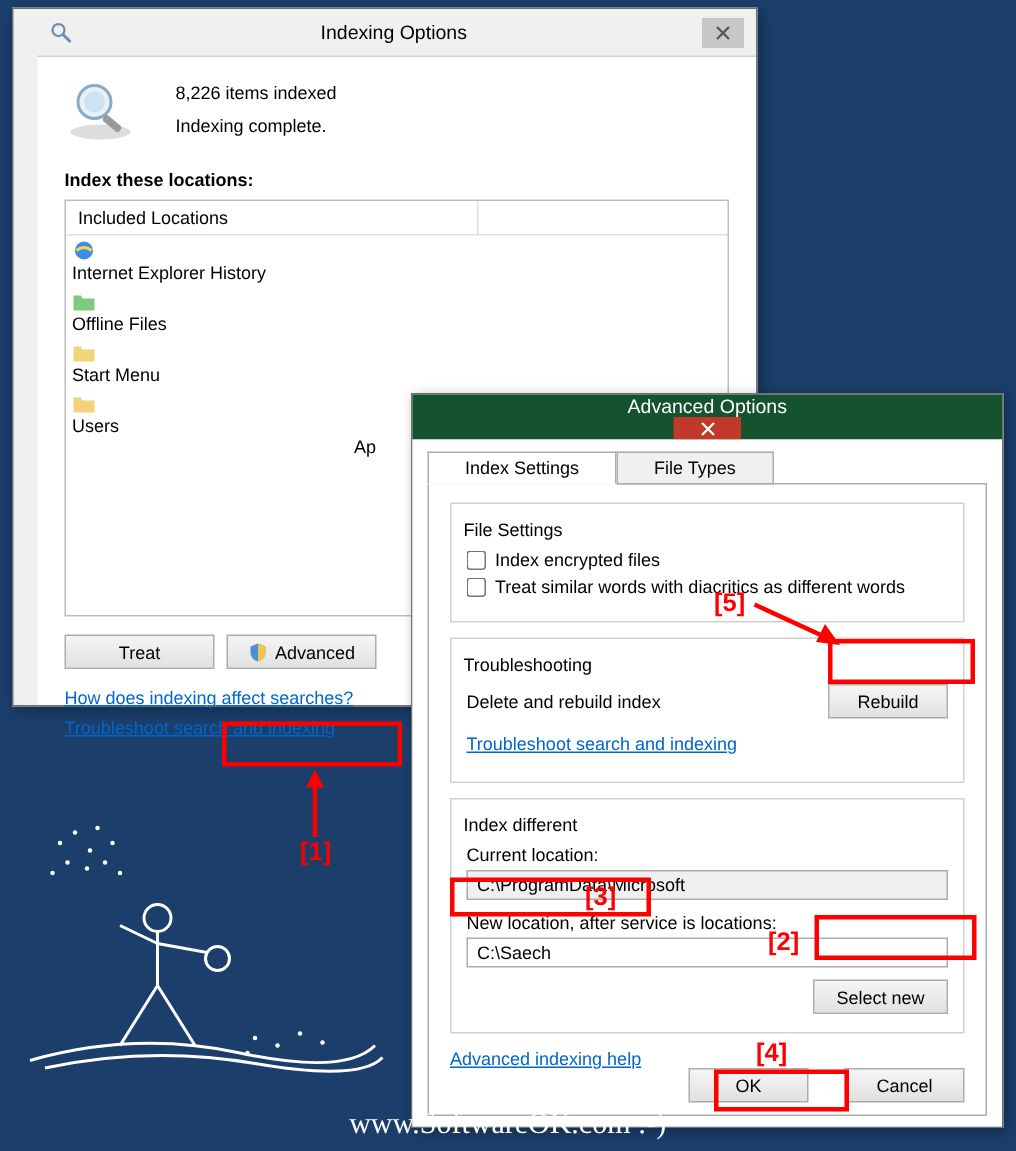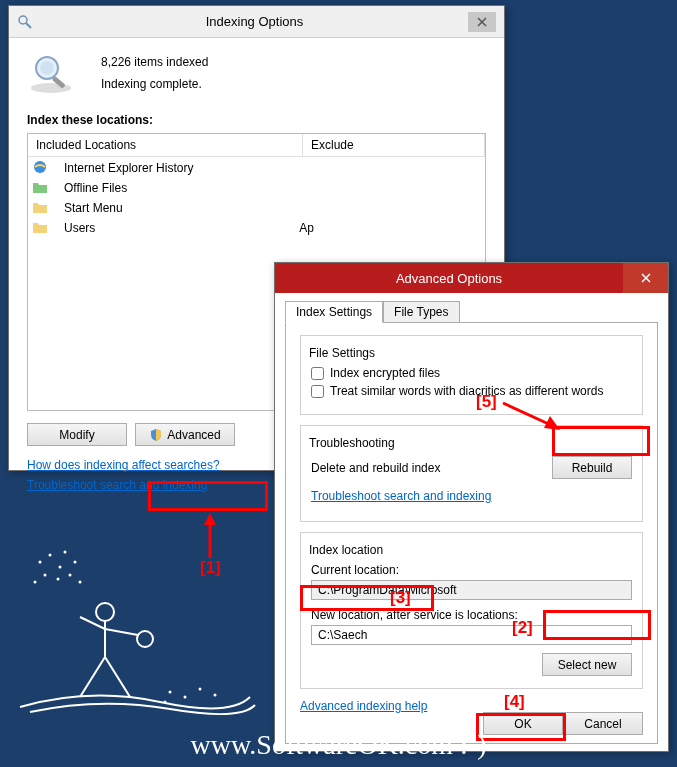--- a/index.html
+++ b/index.html
@@ -1,77 +1,77 @@
 <!DOCTYPE html>
 <html><head>
 <meta charset="utf-8">
 <style>
   * { box-sizing: border-box; margin: 0; padding: 0; font-family: 'Segoe UI', Tahoma, sans-serif; }
   body { background: #1b3e6b; width: 677px; height: 767px; position: relative; overflow: hidden; }
   
   .window { position: absolute; background: #f0f0f0; border: 1px solid #707070; box-shadow: 2px 2px 8px rgba(0,0,0,0.3); }
   
   
-  .win1 { left: 8px; top: 5px; width: 497px; height: 466px; }
+  .win1 { left: 8px; top: 5px; width: 497px; height: 466px; padding-left: 16px; }
   .win1-title { height: 32px; display: flex; align-items: center; padding: 0 8px; background: #f0f0f0; border-bottom: 1px solid #d0d0d0; }
   .win1-title .icon-mag { width: 16px; height: 16px; margin-right: 8px; }
   .win1-title .title-text { flex: 1; text-align: center; font-size: 13px; color: #000; }
   .win1-title .close { width: 28px; height: 20px; background: #c8c8c8; display: flex; align-items: center; justify-content: center; font-size: 13px; color: #555; cursor: pointer; }
   
   .win1-body { background: #fff; height: calc(100% - 32px); padding: 14px 18px; }
   .status-row { display: flex; gap: 26px; margin-bottom: 18px; }
   .mag-large { width: 48px; height: 42px; flex-shrink: 0; }
   .status-text { font-size: 12px; color: #000; line-height: 1.8; }
   
   .section-label { font-size: 12px; color: #000; margin-bottom: 6px; font-weight: bold; }
   .locations-box { border: 1px solid #bcbcbc; height: 278px; background: #fff; }
   .loc-header { display: flex; border-bottom: 1px solid #e0e0e0; }
   .loc-header > div { font-size: 12px; padding: 4px 8px; border-right: 1px solid #e0e0e0; }
   .loc-col1 { width: 275px; }
   .loc-col2 { flex: 1; }
-  .loc-row { display: flex; align-items: flex-end; padding: 2px 4px; font-size: 12px; gap: 16px; }
+  .loc-row { display: flex; align-items: flex-start; padding: 2px 4px; font-size: 12px; gap: 0; flex-direction: column; }
   .loc-icon { width: 16px; height: 16px; flex-shrink: 0; }
   
   .btn-row { display: flex; gap: 8px; margin: 12px 0; }
   .win-btn { height: 23px; padding: 0 12px; background: linear-gradient(#f5f5f5,#e1e1e1); border: 1px solid #acacac; font-size: 12px; cursor: pointer; display: flex; align-items: center; justify-content: center; gap: 4px; min-width: 100px; }
   .shield { width: 14px; height: 14px; }
   
   .link { font-size: 12px; color: #0066cc; text-decoration: underline; cursor: pointer; display: block; margin-bottom: 6px; }
   
   
   .win2 { left: 274px; top: 262px; width: 395px; height: 490px; }
-  .win2-title { height: 30px; background: #b91c1c; display: flex; align-items: center; color: #fff; }
+  .win2-title { height: 30px; background: #14532d; display: flex; align-items: center; color: #fff; flex-direction: column; }
   .win2-title .title-text { flex: 1; text-align: center; font-size: 13px; }
   .win2-title .close2 { width: 45px; height: 30px; background: #c0392b; display: flex; align-items: center; justify-content: center; cursor: pointer; }
   .win2-title .close2 svg { width: 10px; height: 10px; }
   
   .win2-body { background: #fff; height: calc(100% - 30px); padding: 8px 10px; position: relative; }
   .tabs { display: flex; margin-bottom: -1px; }
-  .tab { padding: 3px 10px; font-size: 12px; border: 1px solid #acacac; background: #f0f0f0; cursor: pointer; }
+  .tab { padding: 3px 24px; font-size: 12px; border: 1px solid #acacac; background: #f0f0f0; cursor: pointer; }
   .tab.active { background: #fff; border-bottom: 1px solid #fff; position: relative; z-index: 2; }
   .tab-panel { border: 1px solid #acacac; padding: 12px 14px 10px; height: 422px; position: relative; }
   
   .fieldset { border: 1px solid #d0d0d0; padding: 10px 10px 12px; margin-bottom: 10px; font-size: 12px; }
   .fieldset-label { font-size: 12px; margin-left: -6px; margin-top: -18px; background: #fff; display: inline-block; padding: 0 4px; margin-bottom: 6px; }
   .chk-row { display: flex; align-items: center; gap: 6px; margin-bottom: 4px; }
   .chk-row input { width: 13px; height: 13px; }
   
   .trouble-row { display: flex; justify-content: space-between; align-items: center; margin-bottom: 10px; }
   .textfield { width: 100%; height: 20px; border: 1px solid #acacac; background: #f0f0f0; padding: 0 6px; font-size: 12px; margin-bottom: 8px; }
   .textfield.editable { background: #fff; }
   .right-btn { display: flex; justify-content: flex-end; }
   
-  .dialog-btns { position: absolute; bottom: 8px; right: 14px; display: flex; gap: 0; }
+  .dialog-btns { position: absolute; bottom: 8px; right: 14px; display: flex; gap: 24px; }
   
   
   .red-box { position: absolute; border: 3px solid #f00; pointer-events: none; z-index: 100; }
   .red-num { position: absolute; color: #f00; font-weight: bold; font-size: 17px; z-index: 101; pointer-events: none; }
   .red-arrow { position: absolute; z-index: 100; pointer-events: none; }
   
-  .watermark { position: absolute; bottom: 6px; width: 100%; text-align: center; color: #fff; font-size: 28px; font-family: 'Comic Sans MS', cursive; z-index: 200; }
+  .watermark { position: absolute; bottom: 6px; width: 100%; text-align: center; color: #fff; font-size: 20px; font-family: 'Comic Sans MS', cursive; z-index: 200; }
   
   .doodle { position: absolute; left: 10px; bottom: 40px; z-index: 1; pointer-events: none; }
 </style>
 </head>
 <body>
 
 <svg class="doodle" width="250" height="180" viewBox="0 0 250 180">
   <g stroke="#fff" stroke-width="2" fill="none">
     <circle cx="95" cy="65" r="9"></circle>
     <line x1="95" y1="74" x2="95" y2="110"></line>
@@ -125,21 +125,20 @@
       </svg>
       <div class="status-text">
         <div>8,226 items indexed</div>
         <div>Indexing complete.</div>
       </div>
     </div>
     <div class="section-label">Index these locations:</div>
     <div class="locations-box">
       <div class="loc-header">
         <div class="loc-col1">Included Locations</div>
-        <div class="loc-col2">Exclude</div>
       </div>
       <div class="loc-row">
         <svg class="loc-icon" viewBox="0 0 16 16">
             <circle cx="8" cy="8" r="6" fill="#3a8ee6"></circle>
             <path d="M3 8 Q8 4 13 8" stroke="#ffd24d" stroke-width="2" fill="none"></path>
           </svg>
         <span>Internet Explorer History</span>
       </div>
       <div class="loc-row">
         <svg class="loc-icon" viewBox="0 0 16 16">
@@ -156,21 +155,21 @@
       <div class="loc-row">
         <svg class="loc-icon" viewBox="0 0 16 16">
             <path d="M1 4 h5 l1 2 h8 v8 h-14 z" fill="#f3d37a"></path>
           </svg>
         <span>Users</span>
         <span style="margin-left:188px">Ap</span>
       </div>
     </div>
     <div class="btn-row">
       <button class="win-btn">
-          <span>Modify</span>
+          <span>Treat</span>
         </button>
       <button class="win-btn">
         <svg class="shield" viewBox="0 0 14 14">
             <path d="M7 1 L12 3 v4 c0 3-2 5-5 6 c-3-1-5-3-5-6 v-4 z" fill="#4a90d9"></path>
             <path d="M7 1 L12 3 v4 c0 3-2 5-5 6 z" fill="#f3c74f"></path>
           </svg>
         <span>Advanced</span>
       </button>
     </div>
     <a class="link">How does indexing affect searches?</a>
@@ -208,21 +207,21 @@
         <div class="fieldset-label">Troubleshooting</div>
         <div class="trouble-row">
           <span>Delete and rebuild index</span>
           <button class="win-btn" style="min-width:80px">
               <span>Rebuild</span>
             </button>
         </div>
         <a class="link">Troubleshoot search and indexing</a>
       </div>
       <div class="fieldset">
-        <div class="fieldset-label">Index location</div>
+        <div class="fieldset-label">Index different</div>
         <div style="margin-bottom:3px">Current location:</div>
         <input class="textfield" readonly="" value="C:\ProgramData\Microsoft" style="">
         <div style="margin-bottom:3px">New location, after service is locations:</div>
         <input class="textfield editable" value="C:\Saech" style="">
         <div class="right-btn">
           <button class="win-btn" style="min-width:90px">
               <span>Select new</span>
             </button>
         </div>
       </div>

